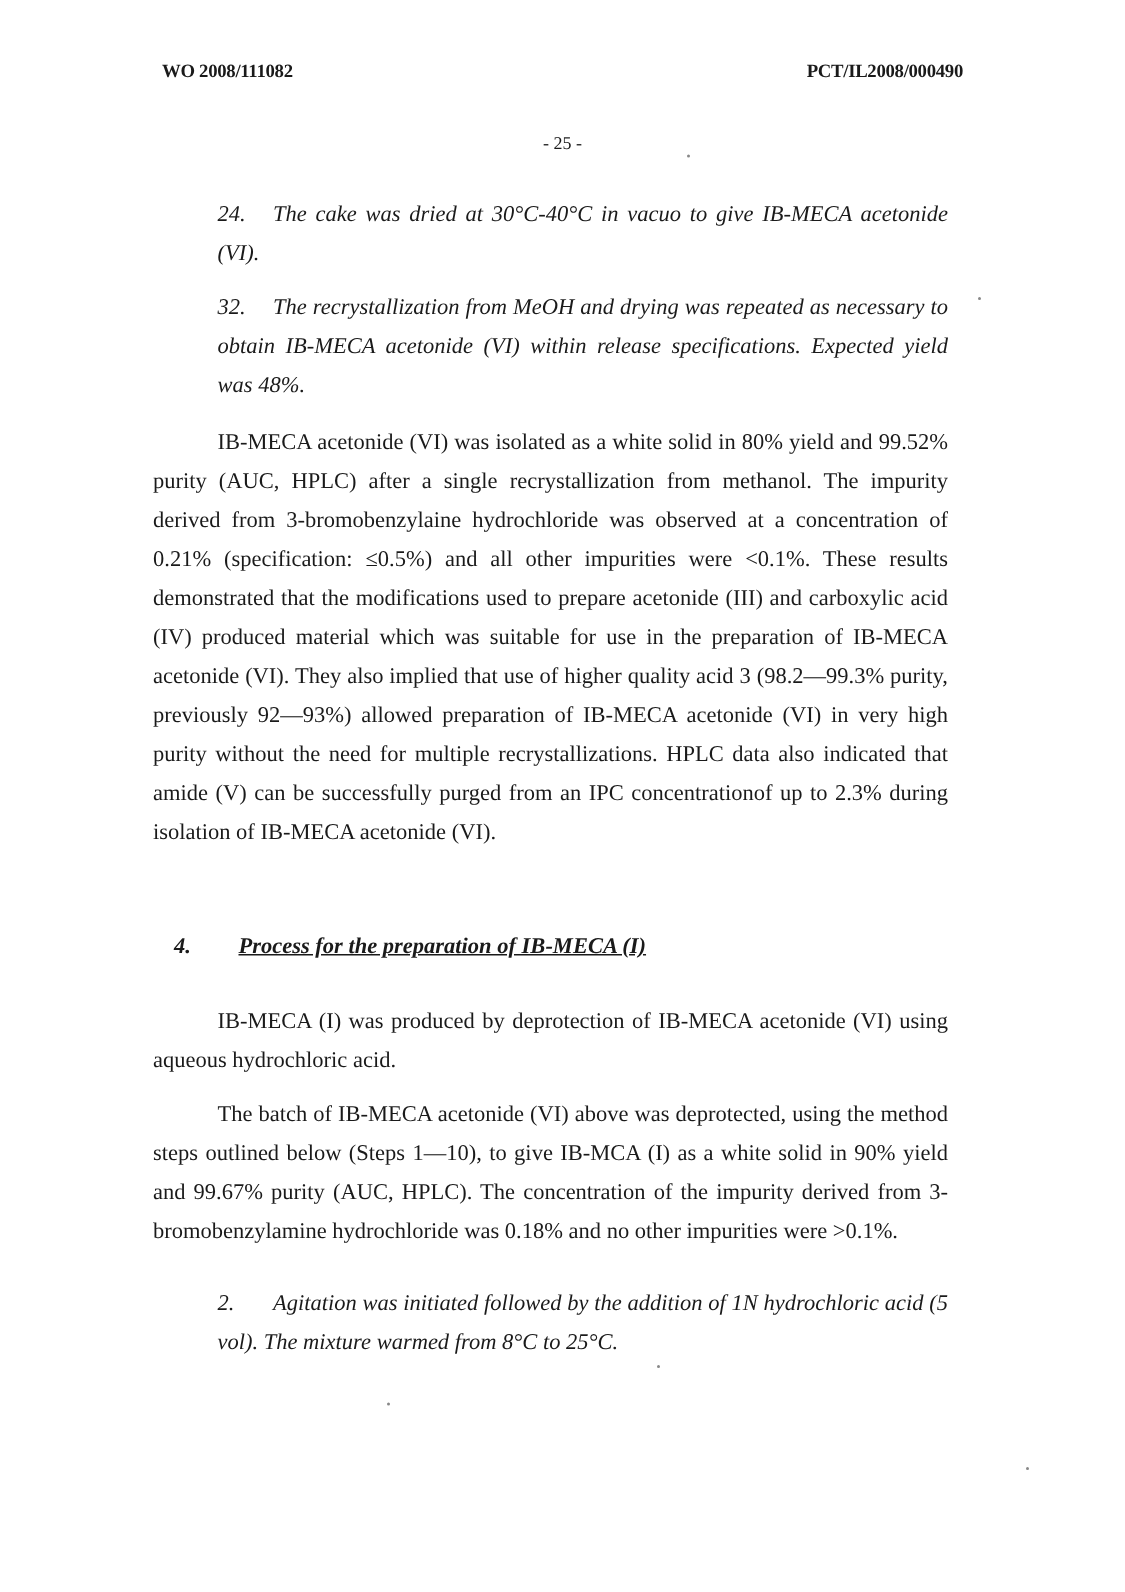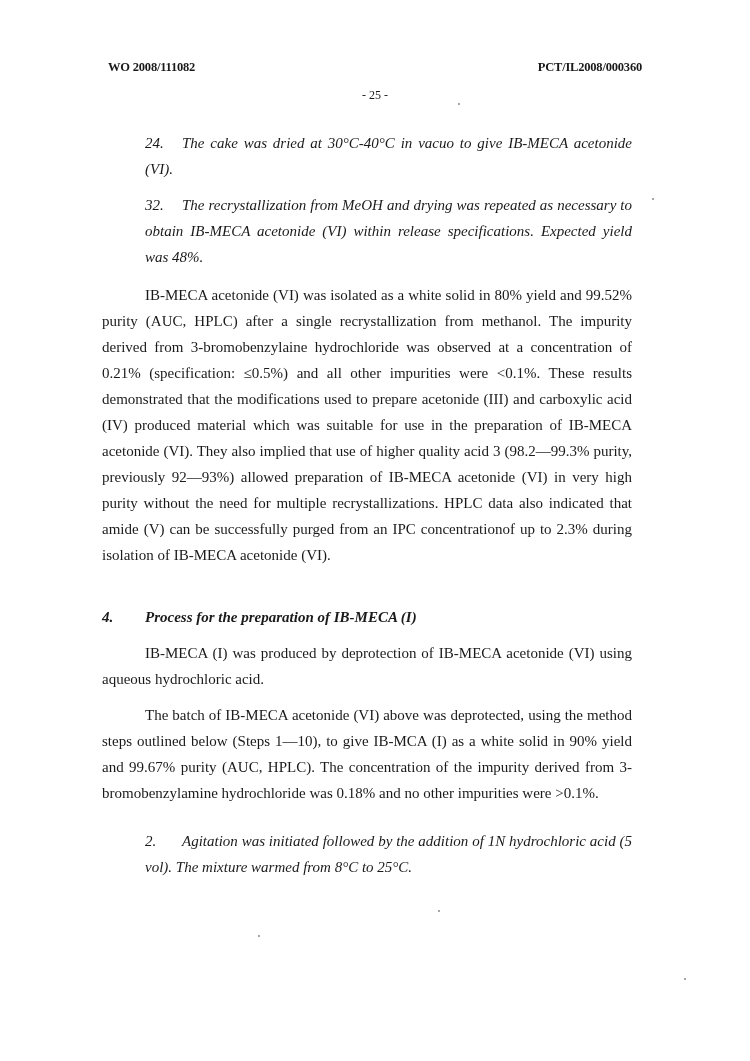--- a/index.html
+++ b/index.html
@@ -2,49 +2,49 @@
 <html><head>
 <meta charset="utf-8">
 <style>
   html, body { margin: 0; padding: 0; background: #ffffff; }
   body {
     width: 750px; height: 1061px; position: relative; overflow: hidden;
     font-family: "Liberation Serif", "DejaVu Serif", serif;
     color: #1a1a1a;
   }
   .hdr {
-    position: absolute; top: 60px; font-weight: bold; font-size: 12.5px;
+    position: absolute; top: 40px; font-weight: bold; font-size: 12.5px;
     letter-spacing: -0.2px;
   }
   .hdr.left { left: 108px; }
   .hdr.right { right: 108px; }
   .pagenum {
     position: absolute; top: 88px; left: 0; width: 750px; text-align: center;
     font-size: 12px;
   }
   .content {
     position: absolute; top: 130px; left: 102px; width: 530px;
     font-size: 15px; line-height: 26px;
   }
   .para { margin: 0; text-align: justify; }
   .para.indent { text-indent: 43px; }
   .item { margin: 0 0 0 43px; text-align: justify; font-style: italic; }
   .item .num { display: inline-block; width: 37px; }
   .gap-s { height: 10px; }
   .gap-m { height: 12px; }
   .gap-l { height: 36px; }
-  .heading { margin: 0; font-style: italic; font-weight: bold; }
+  .heading { margin: 14px; font-style: italic; font-weight: bold; text-decoration: underline; }
   .heading .hnum { display: inline-block; width: 43px; }
   .speck { position: absolute; width: 2px; height: 2px; background: #888; border-radius: 1px; }
 </style>
 </head>
 <body>
 
 <div class="hdr left">WO 2008/111082</div>
-<div class="hdr right">PCT/IL2008/000360</div>
+<div class="hdr right">PCT/IL2008/000490</div>
 <div class="pagenum">- 25 -</div>
 
 <div class="content">
   <p class="item">
     <span class="num">24.</span><span>The cake was dried at 30°C-40°C in vacuo to give IB-MECA acetonide (VI).</span>
   </p>
   <div class="gap-s"></div>
   <p class="item">
     <span class="num">32.</span><span>The recrystallization from MeOH and drying was repeated as necessary to obtain IB-MECA acetonide (VI) within release specifications. Expected yield was 48%.</span>
   </p>

